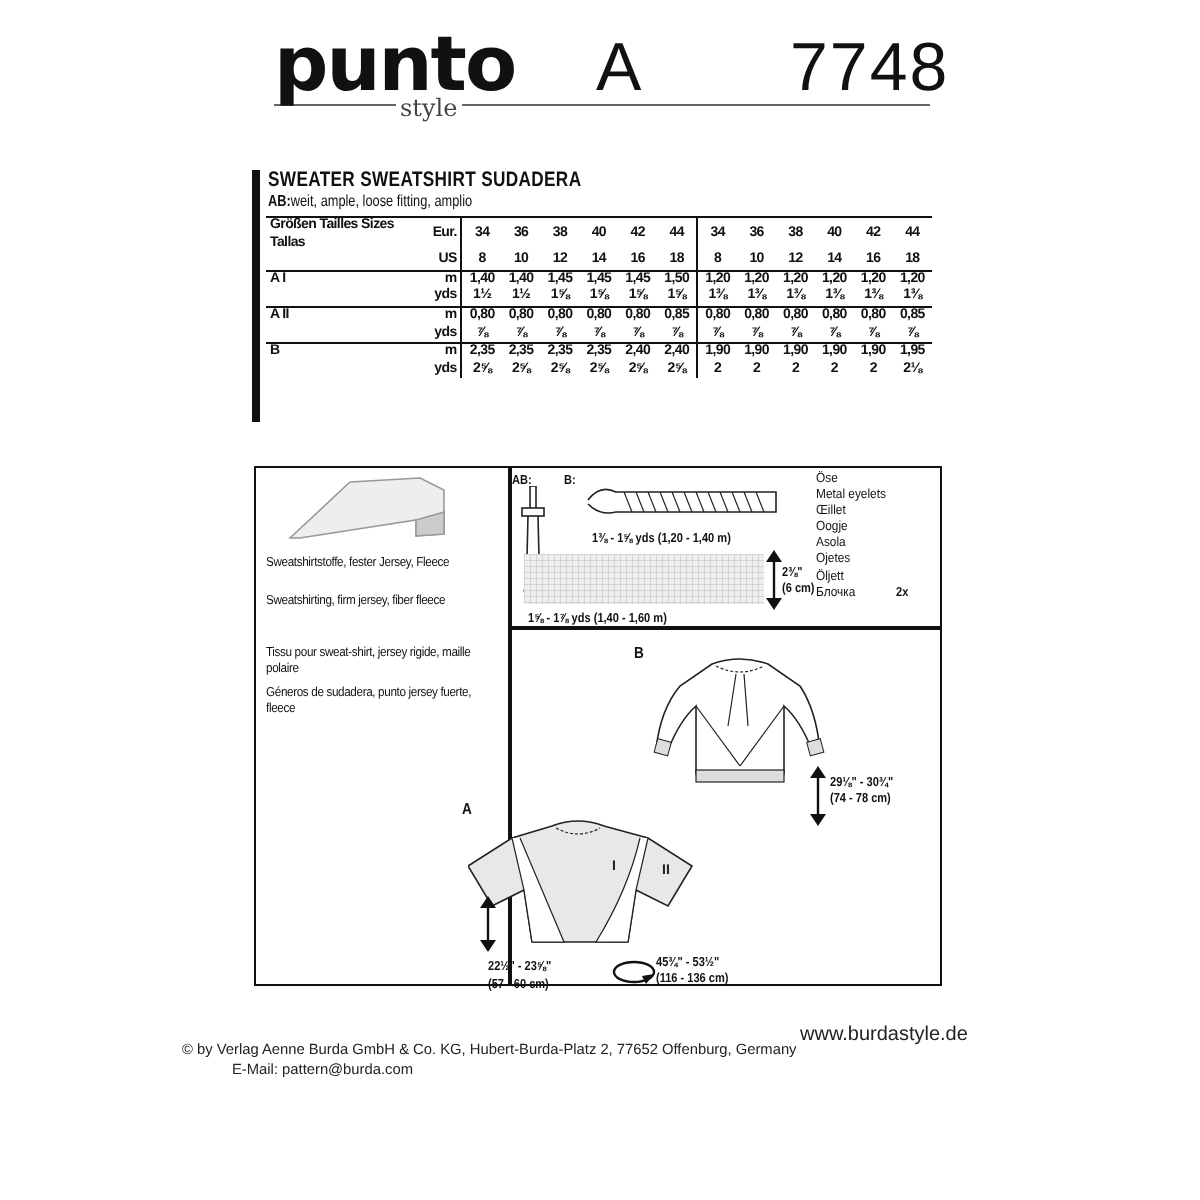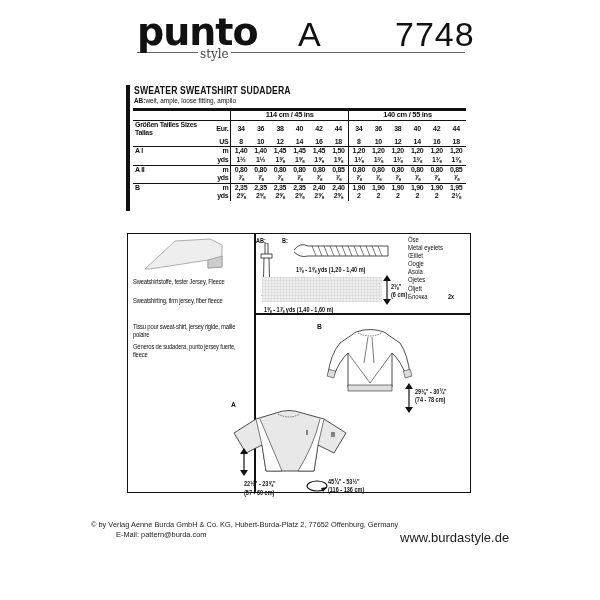--- a/index.html
+++ b/index.html
@@ -28,43 +28,37 @@
 
   .box { left:127px; top:233px; width:342px; height:258px; border:1.5px solid #111; }
   .vline { left:254px; top:233px; width:1.5px; height:259px; background:#111; }
   .hline { left:254px; top:313px; width:216px; height:1.5px; background:#111; }
   .fabric { left:133px; width:118px; font-size:6.5px; line-height:8px; letter-spacing:-0.2px; transform:scaleX(0.9); transform-origin:left top; }
   .notion-list { left:408px; top:236px; font-size:6.6px; line-height:8.1px; transform:scaleX(0.9); transform-origin:left top; }
   .small { font-size:6.5px; font-weight:bold; transform:scaleX(0.85); transform-origin:left top; white-space:nowrap; }
 
   .footer1 { left:91px; top:520px; font-size:7.4px; color:#222; white-space:nowrap; }
   .footer2 { left:104px; top:530px; font-size:7.4px; color:#222;padding-left:12px; }
-  .footer3 { left:400px; top:530px; font-size:13px; color:#222; }
+  .footer3 { left:400px; top:512px; font-size:10px; color:#222; }
 </style>
 </head>
 <body>
 
 <div class="abs head-rule"></div>
 <div class="abs logo">punto</div>
 <div class="abs logo-style">style</div>
 <div class="abs view-letter">A</div>
 <div class="abs pattern-no">7748</div>
 
 <div class="abs leftbar"></div>
 <div class="abs title">SWEATER  SWEATSHIRT  SUDADERA</div>
 <div class="abs subtitle"><b>AB:</b><span>weit, ample, loose fitting, amplio</span></div>
 
 <table class="sizes">
   <tbody>
-      <tr class="top">
-    <td class="c-label"></td>
-    <td class="c-unit"></td>
-    <td colspan="6" class="w-head">114 cm / 45 ins</td>
-    <td colspan="6" class="w-head sep-l">140 cm / 55 ins</td>
-  </tr>
   <tr class="rule">
     <td class="c-label">Größen  Tailles  Sizes  Tallas</td>
     <td class="c-unit">Eur.</td>
     <td class="c-v">34</td>
     <td class="c-v">36</td>
     <td class="c-v">38</td>
     <td class="c-v">40</td>
     <td class="c-v">42</td>
     <td class="c-v">44</td>
     <td class="c-v sep-l">34</td>

